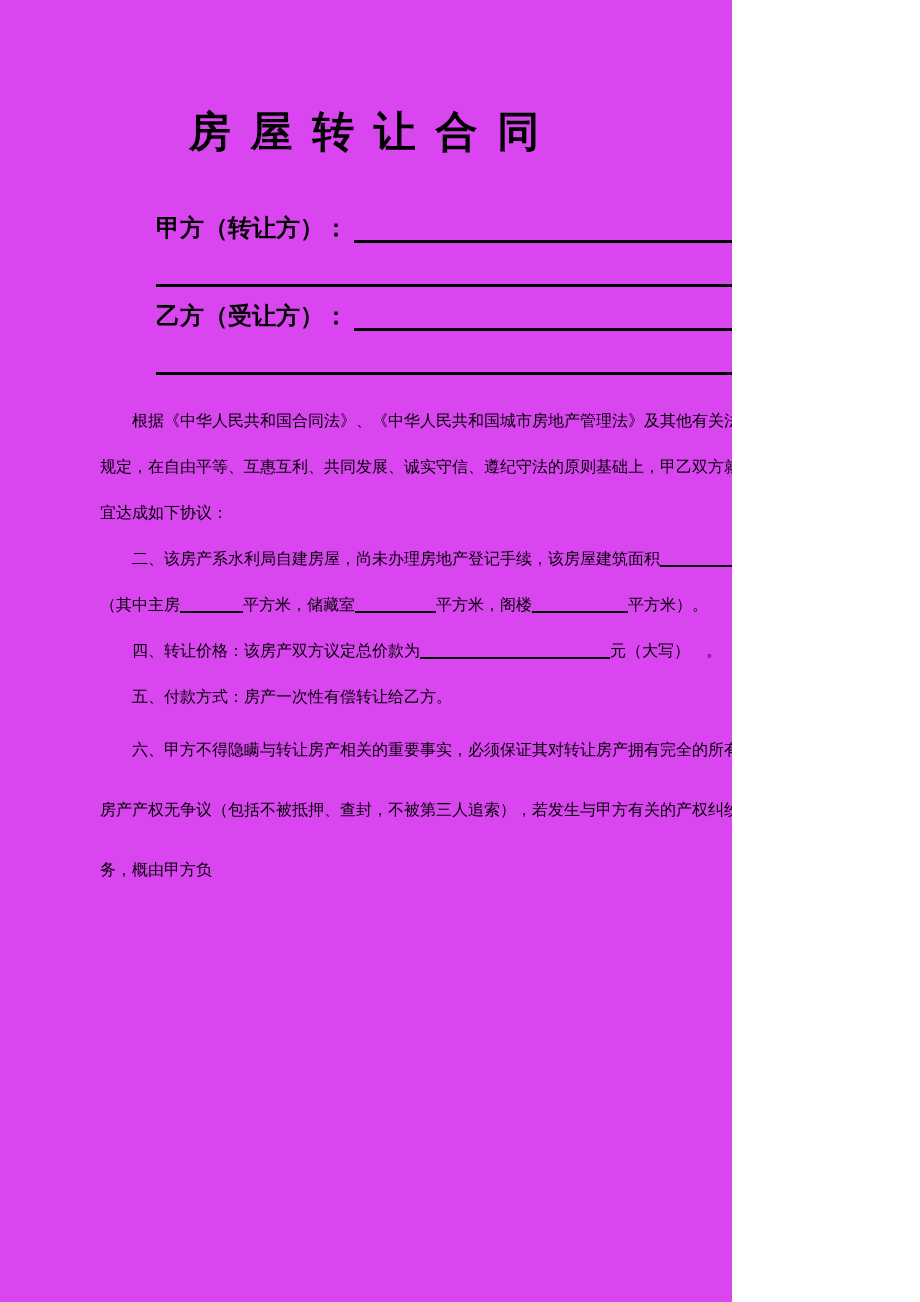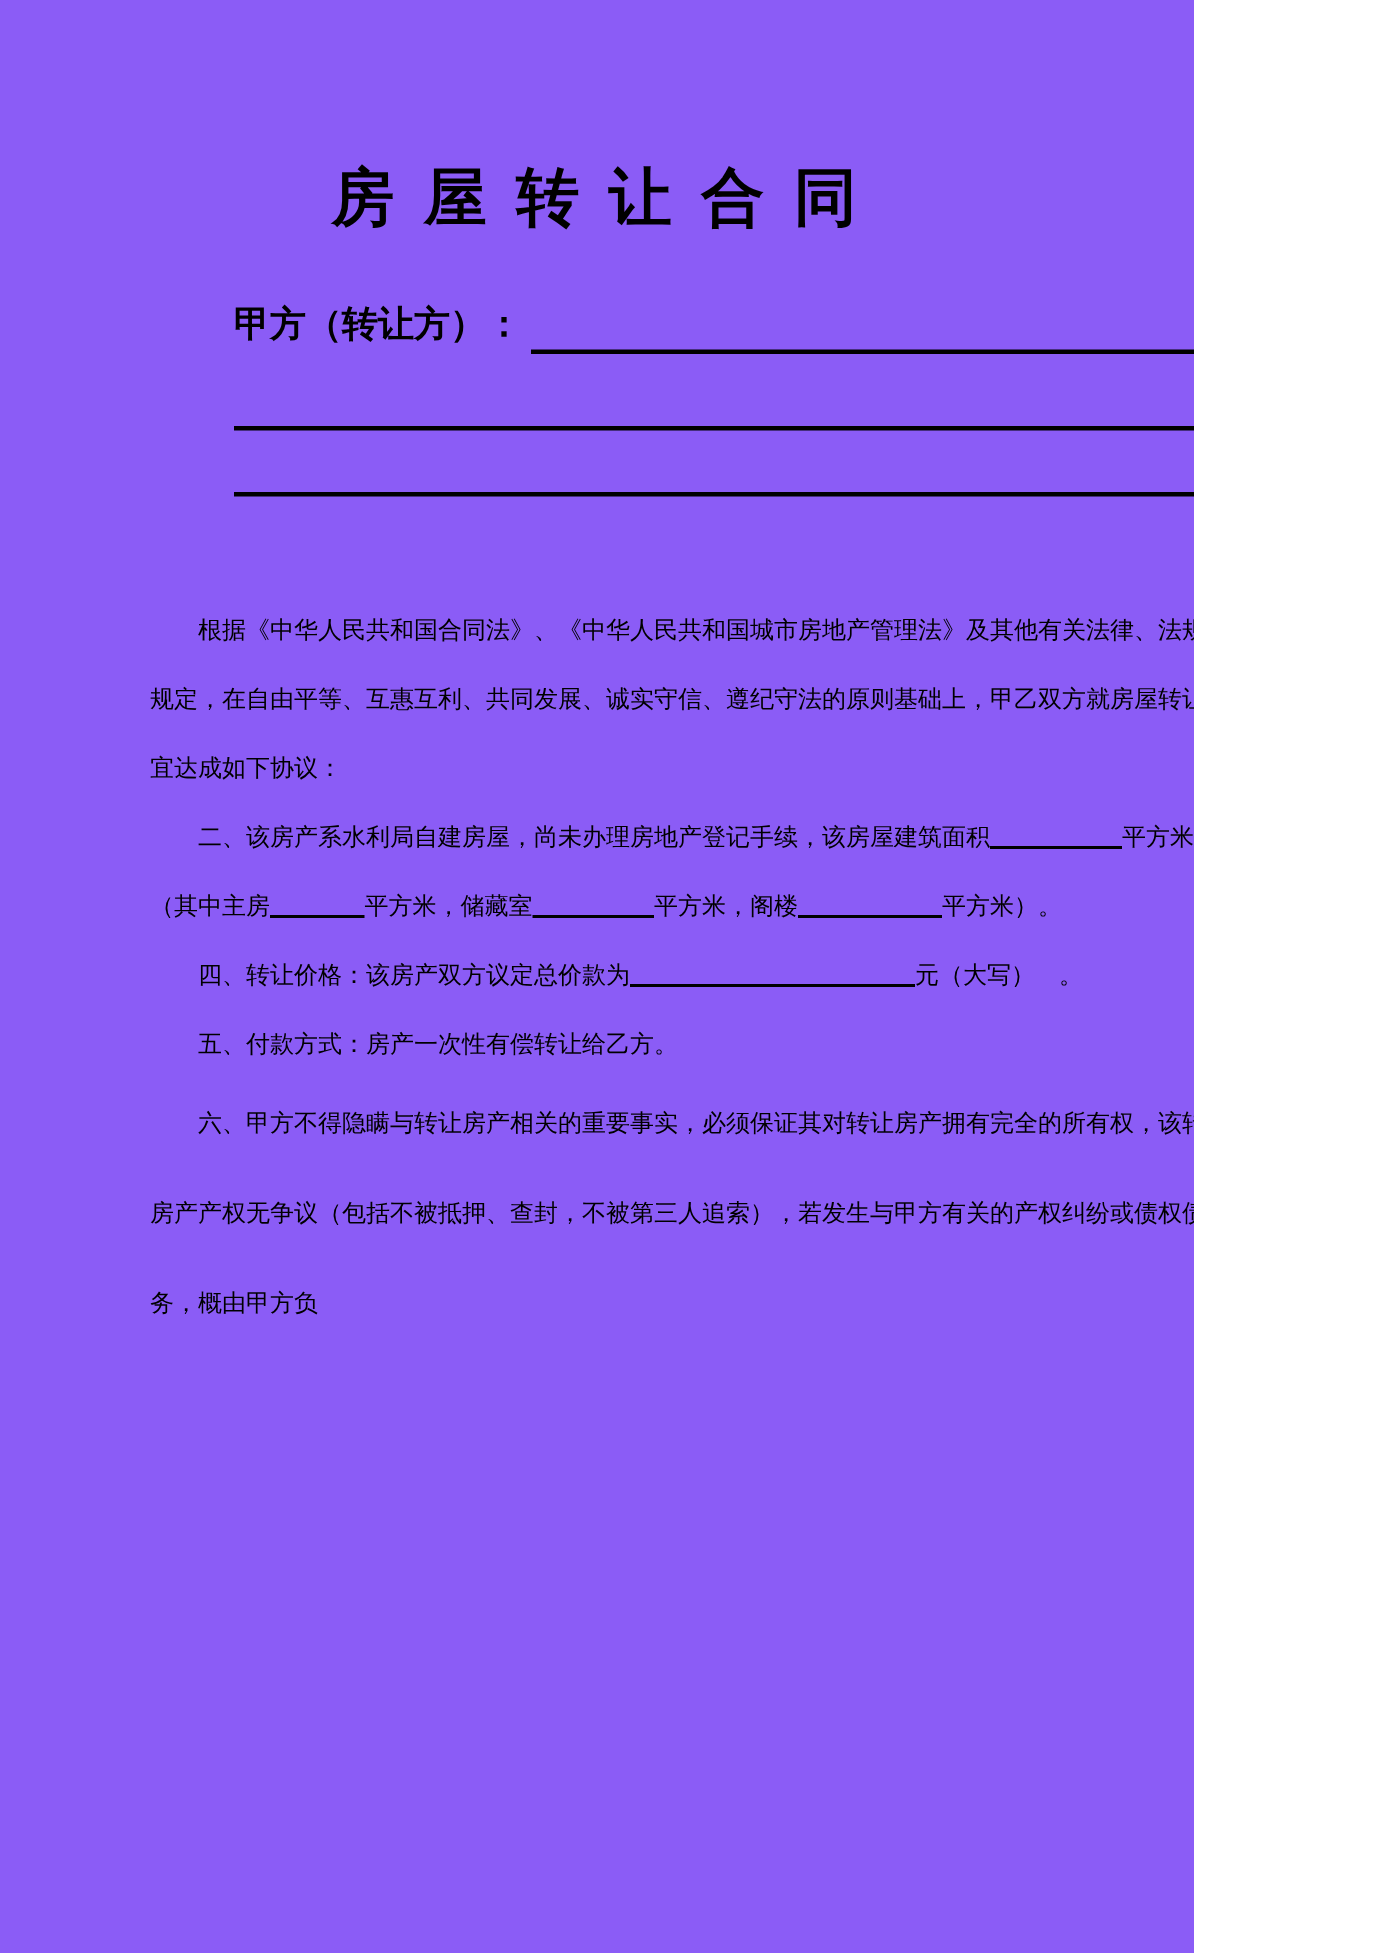--- a/index.html
+++ b/index.html
@@ -1,20 +1,20 @@
 <!DOCTYPE html>
 <html><head>
 <meta charset="utf-8">
 <style>
   html,body{margin:0;padding:0;background:#ffffff;}
   .page{
     position:relative;
-    width:796px;
+    width:732px;
     height:1302px;
-    background:#8b5cf6;
+    background:#d946ef;
     color:#000000;
     font-family:"Liberation Serif","DejaVu Serif",serif;
     overflow:hidden;
   }
   .title{
     position:absolute;
     top:108px;
     left:0;
     width:100%;
     margin:0;
@@ -27,20 +27,21 @@
     color:#000000;
   }
   .party-block{
     position:absolute;
     left:156px;
     top:203px;
     width:655px;
   }
   .party-row{
     display:flex;
+    align-items:flex-end;
     height:40px;
   }
   .party-label{
     font-family:"Liberation Sans","DejaVu Sans",sans-serif;
     font-weight:bold;
     font-size:24px;
     line-height:1.2;
     white-space:nowrap;
   }
   .party-name-line{
@@ -89,20 +90,24 @@
 <div class="page">
 
   <h1 class="title">房 屋 转 让 合 同</h1>
 
   <div class="party-block">
     <div class="party-row">
       <span class="party-label">甲方（转让方）：</span>
       <span class="party-name-line"></span>
     </div>
     <div class="party-cont-line cont-1"></div>
+    <div class="party-row row-2">
+      <span class="party-label">乙方（受让方）：</span>
+      <span class="party-name-line"></span>
+    </div>
     <div class="party-cont-line cont-2"></div>
   </div>
 
   <div class="body-block">
     <p class="para">根据《中华人民共和国合同法》、《中华人民共和国城市房地产管理法》及其他有关法律、法规之规定，在自由平等、互惠互利、共同发展、诚实守信、遵纪守法的原则基础上，甲乙双方就房屋转让事宜达成如下协议：</p>
     <div id="clauses">
         <p class="para">二、该房产系水利局自建房屋，尚未办理房地产登记手续，该房屋建筑面积<span class="blank" style="width: 88px;"></span>平方米（其中主房<span class="blank" style="width: 63px;"></span>平方米，储藏室<span class="blank" style="width: 81px;"></span>平方米，阁楼<span class="blank" style="width: 96px;"></span>平方米）。</p>
         <p class="para">四、转让价格：该房产双方议定总价款为<span class="blank" style="width: 190px;"></span>元（大写）　。</p>
         <p class="para">五、付款方式：房产一次性有偿转让给乙方。</p>
         <p class="para wide">六、甲方不得隐瞒与转让房产相关的重要事实，必须保证其对转让房产拥有完全的所有权，该转让房产产权无争议（包括不被抵押、查封，不被第三人追索），若发生与甲方有关的产权纠纷或债权债务，概由甲方负</p>

